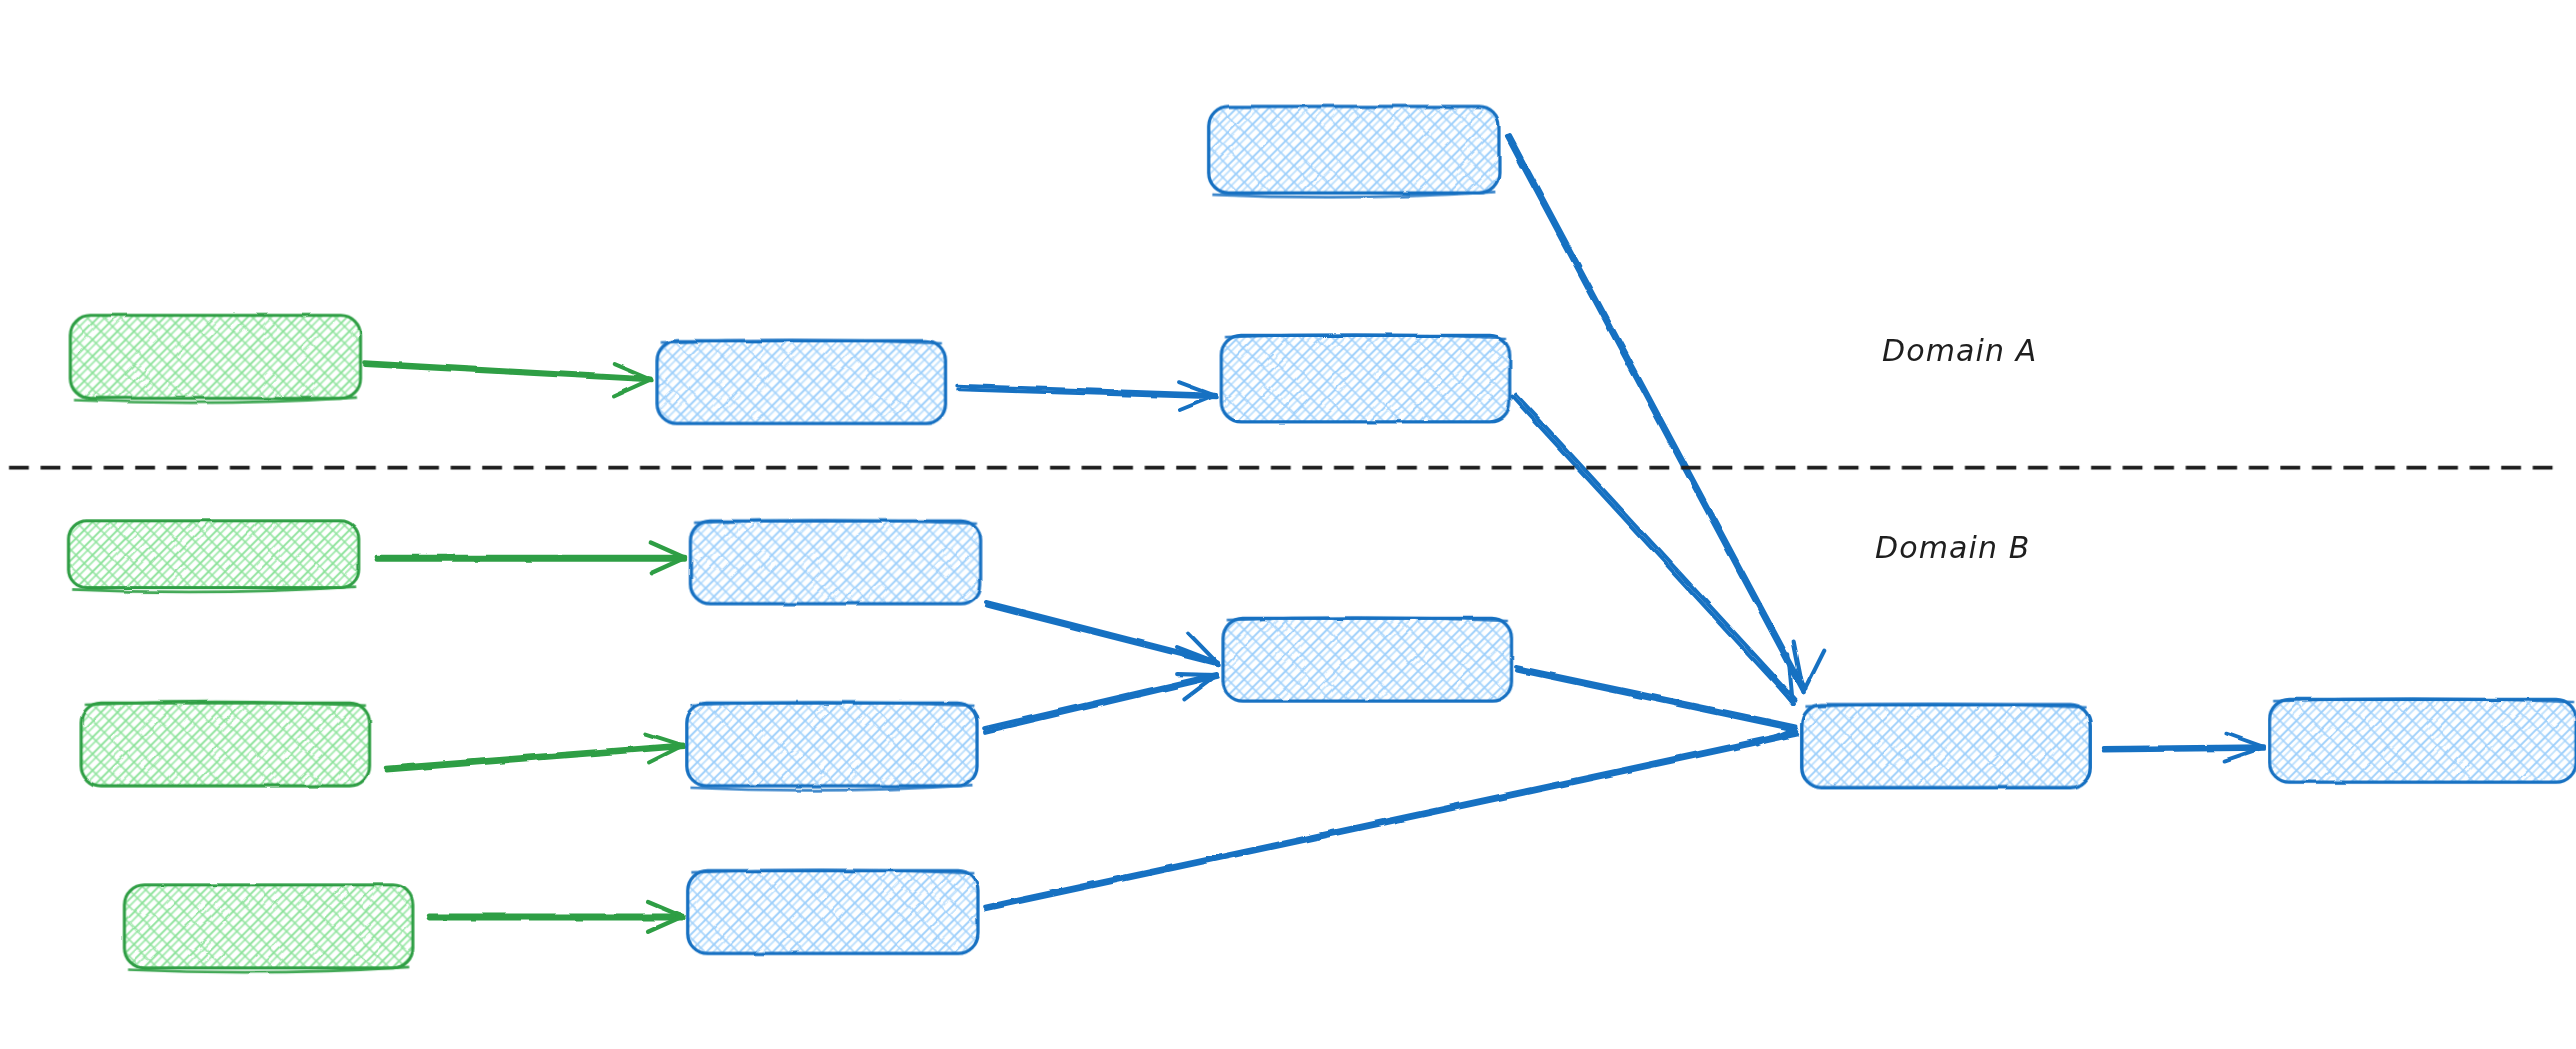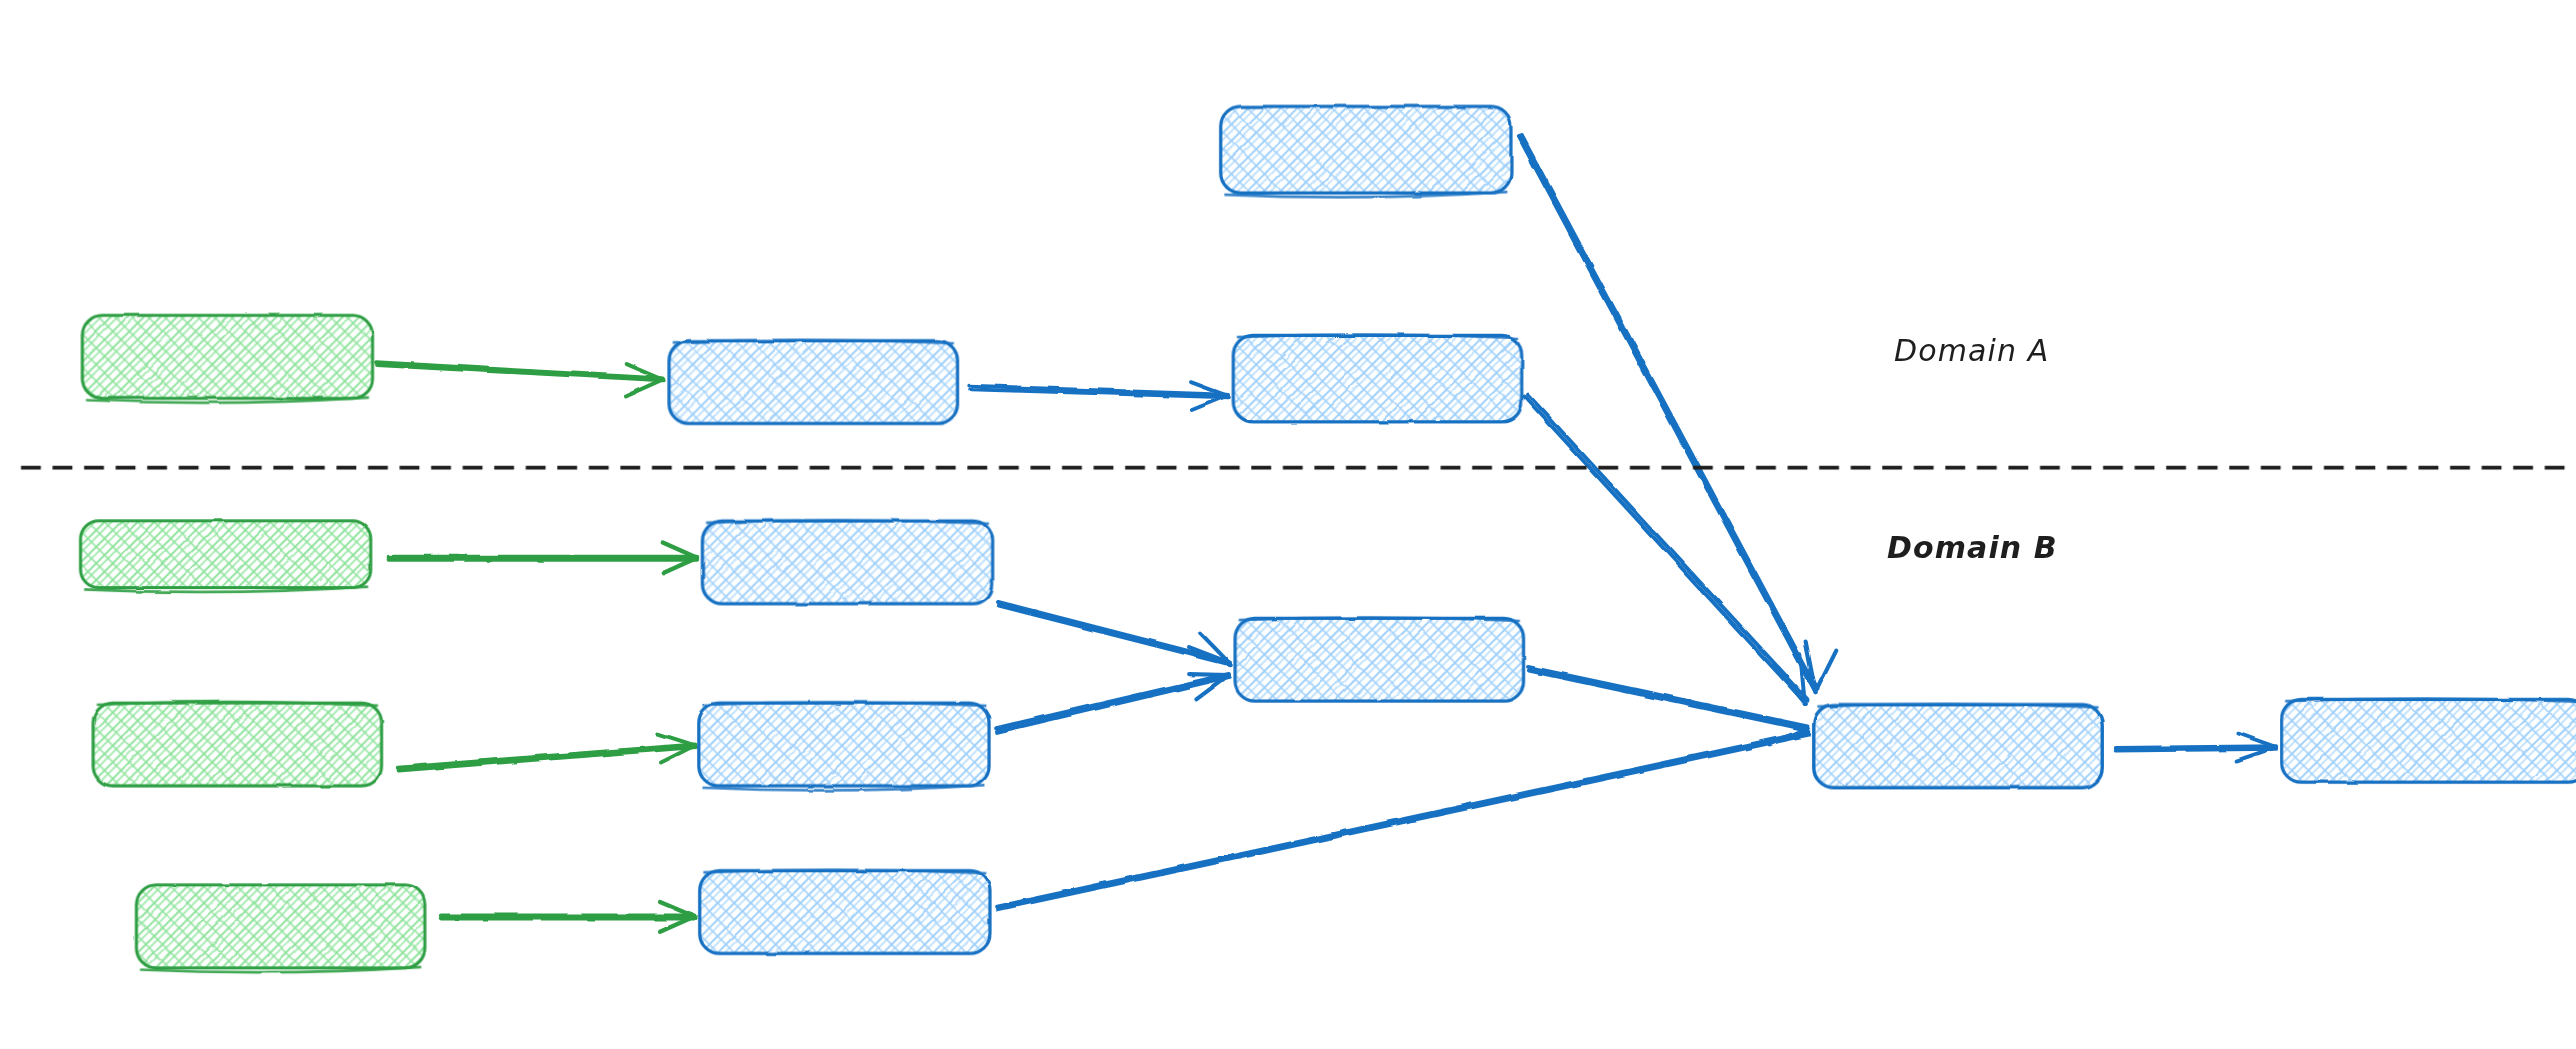--- a/index.html
+++ b/index.html
@@ -5,21 +5,21 @@
 <style>
   html,body{margin:0;padding:0;}
   body{
     width:2576px;height:1049px;
     background:#ffffff;
     font-family:"DejaVu Sans", sans-serif;
     overflow:hidden;
     position:relative;
   }
   #canvas{
-    position:absolute;left:12px;top:0;width:2396px;height:1049px;
+    position:absolute;left:0;top:0;width:2396px;height:1049px;
   }
   svg.layer{position:absolute;left:0;top:0;width:2576px;height:1049px;overflow:visible;}
   .domain-label{
     position:absolute;
     font-family:"DejaVu Sans", sans-serif;
     font-size:30px;
     font-style:italic;
     font-weight:400;
     letter-spacing:1.1px;
     color:#1e1e1e;
@@ -239,16 +239,16 @@
         <rect x="2518" y="776" width="340" height="92" rx="22" ry="22" fill="none" stroke="#1971c2" stroke-width="3.6"></rect>
         <path d="M2522 778 Q2690 772 2856 779" fill="none" stroke="#1971c2" stroke-width="3" opacity="0.85"></path>
       </g>
     </g>
 
     <line x1="10" y1="519" x2="2838" y2="519" stroke="#1e1e1e" stroke-width="4.2" stroke-dasharray="22 13" stroke-linecap="butt"></line>
   </svg>
 
   <div class="domain-label" style="left:1882px; top:333px;">Domain A</div>
 
-  <div class="domain-label" style="left:1875px; top:530px;font-weight:bold;">Domain B</div>
+  <div class="domain-label" style="left:1875px; top:530px;">Domain B</div>
 
 </div>
 
 
 </body></html>

